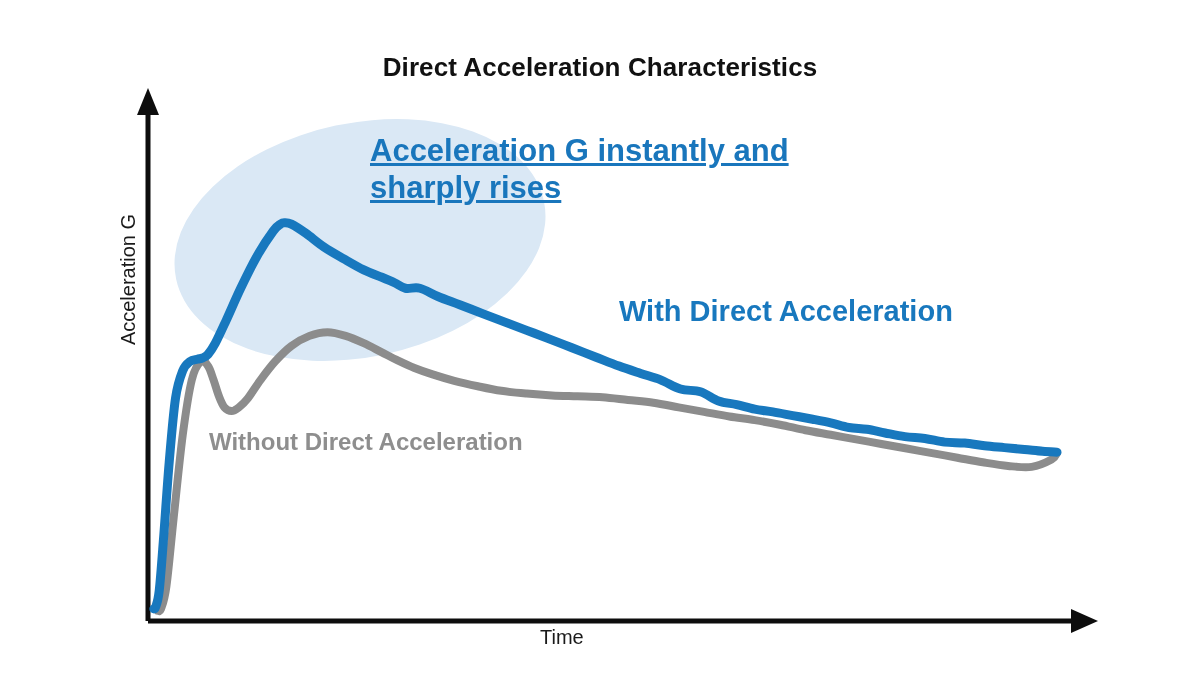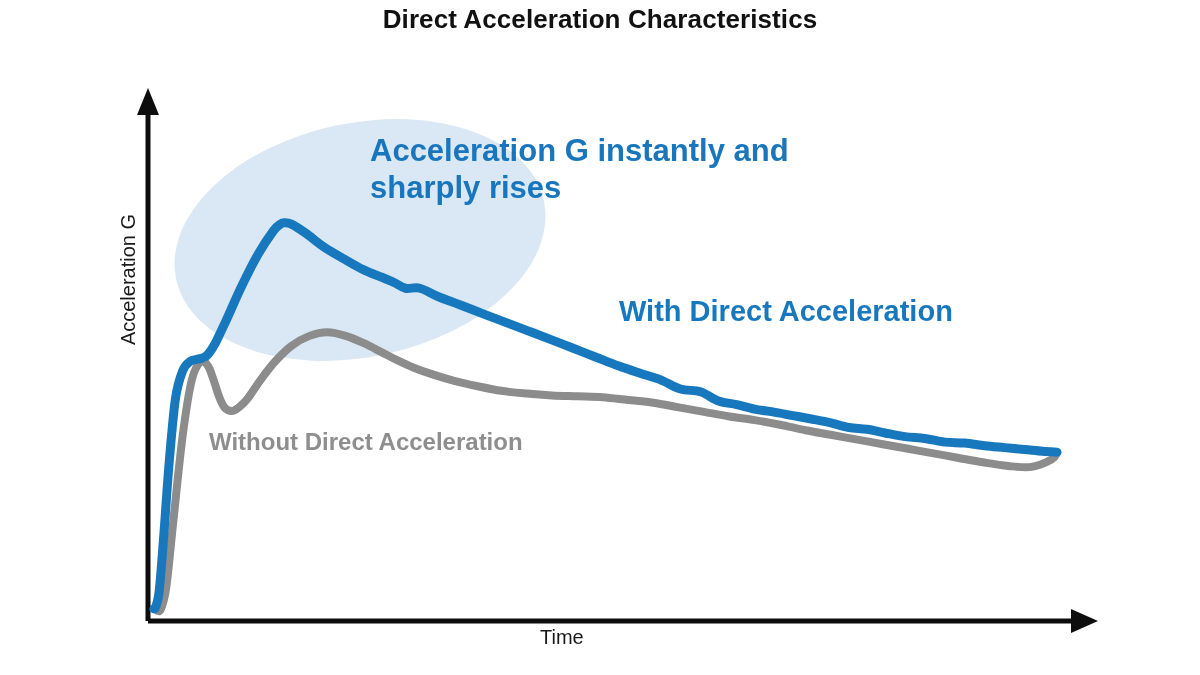--- a/index.html
+++ b/index.html
@@ -66,21 +66,21 @@
     left:209px; top:428px;
     font-size:24px;
     color:#8e8e8e;
   }
 </style>
 </head>
 <body>
 
 <div id="stage">
 
-  <div class="chart-title" style="color: rgb(17, 17, 17);">Direct Acceleration Characteristics</div>
+  <div class="chart-title" style="color: rgb(17, 17, 17); margin-top: 48px;">Direct Acceleration Characteristics</div>
 
   <svg class="plot" viewBox="0 0 1200 675">
 
     <g>
       <ellipse id="hl-ellipse" cx="360" cy="240" rx="188" ry="117" transform="rotate(-12 360 240)" fill="#dae8f5"></ellipse>
     </g>
 
     <g>
       <line id="y-axis" x1="148" y1="103" x2="148" y2="621" stroke-width="5" stroke-linecap="butt" stroke="#0d0d0d"></line>
       <polygon id="y-arrow" points="148,88 137,115 159,115" fill="#0d0d0d"></polygon>
@@ -92,19 +92,19 @@
       <path id="path-without" fill="none" stroke-linecap="round" stroke-linejoin="round" d="M157.43,610.67C158.03,610.37 159.54,612.96 161.05,608.84C162.56,604.72 164.37,601.21 166.48,585.94C168.59,570.67 171.00,542.43 173.72,517.24C176.44,492.05 179.75,457.70 182.77,434.80C185.79,411.90 188.80,392.05 191.82,379.84C194.84,367.63 198.16,363.81 200.87,361.52C203.59,359.23 206.00,363.05 208.11,366.10C210.22,369.15 211.73,374.80 213.54,379.84C215.35,384.88 217.16,391.75 218.97,396.33C220.78,400.91 222.29,404.88 224.40,407.32C226.51,409.76 229.23,410.98 231.64,410.98C234.05,410.98 236.16,409.46 238.88,407.32C241.59,405.18 244.31,402.74 247.93,398.16C251.55,393.58 256.08,385.95 260.60,379.84C265.13,373.73 269.95,367.17 275.08,361.52C280.21,355.87 285.64,350.22 291.37,345.95C297.10,341.67 303.44,338.16 309.47,335.87C315.50,333.58 321.54,332.21 327.57,332.21C333.60,332.21 339.64,334.04 345.67,335.87C351.70,337.70 357.74,340.45 363.77,343.20C369.80,345.95 376.14,349.46 381.87,352.36C387.60,355.26 392.73,358.01 398.16,360.60C403.59,363.20 408.72,365.64 414.45,367.93C420.18,370.22 425.91,372.21 432.55,374.34C439.19,376.48 446.73,378.77 454.27,380.76C461.81,382.74 469.96,384.57 477.80,386.25C485.64,387.93 493.19,389.61 501.33,390.83C509.47,392.05 518.22,392.82 526.67,393.58C535.12,394.34 543.56,394.95 552.01,395.41C560.46,395.87 568.90,396.02 577.35,396.33C585.80,396.63 594.24,396.63 602.69,397.24C611.14,397.85 619.58,399.08 628.03,399.99C636.48,400.91 644.92,401.52 653.37,402.74C661.82,403.96 670.26,405.79 678.71,407.32C687.16,408.85 695.60,410.37 704.05,411.90C712.50,413.43 720.94,415.11 729.39,416.48C737.84,417.85 746.28,418.77 754.73,420.14C763.18,421.52 771.62,423.04 780.07,424.72C788.52,426.40 796.96,428.54 805.41,430.22C813.86,431.90 822.30,433.27 830.75,434.80C839.20,436.33 847.64,437.85 856.09,439.38C864.54,440.91 872.98,442.43 881.43,443.96C889.88,445.49 898.32,447.01 906.77,448.54C915.22,450.07 923.66,451.59 932.11,453.12C940.56,454.65 949.00,456.17 957.45,457.70C965.90,459.23 974.34,460.91 982.79,462.28C991.24,463.65 999.99,465.18 1008.13,465.94C1016.27,466.71 1024.42,467.93 1031.66,466.86C1038.90,465.79 1047.35,461.82 1051.57,459.53C1055.79,457.24 1056.10,454.19 1057.00,453.12" stroke="#8c8c8c" stroke-width="8"></path>
     </g>
     <g>
       <path id="path-with" fill="none" stroke-linecap="round" stroke-linejoin="round" d="M153.81,608.84C154.11,608.53 154.72,610.06 155.62,607.01C156.53,603.95 157.88,602.43 159.24,590.52C160.60,578.61 162.11,556.93 163.76,535.56C165.42,514.19 167.23,485.18 169.19,462.28C171.16,439.38 173.27,413.43 175.53,398.16C177.79,382.89 180.36,376.79 182.77,370.68C185.18,364.57 187.60,363.43 190.01,361.52C192.42,359.61 195.14,359.84 197.25,359.23C199.36,358.62 200.87,358.70 202.68,357.86C204.49,357.02 206.00,356.63 208.11,354.19C210.22,351.75 212.33,348.85 215.35,343.20C218.37,337.55 221.99,329.46 226.21,320.30C230.43,311.14 235.56,298.93 240.69,288.24C245.82,277.55 251.55,265.72 256.98,256.18C262.41,246.64 269.35,236.33 273.27,230.99C277.19,225.65 278.70,225.49 280.51,224.12C282.32,222.75 282.32,222.75 284.13,222.75C285.94,222.75 287.75,222.36 291.37,224.12C294.99,225.88 300.42,229.46 305.85,233.28C311.28,237.10 317.62,242.75 323.95,247.02C330.28,251.29 337.22,255.11 343.86,258.93C350.50,262.74 357.44,266.87 363.77,269.92C370.10,272.97 376.74,275.11 381.87,277.25C387.00,279.39 390.62,280.91 394.54,282.74C398.46,284.58 401.18,287.32 405.40,288.24C409.62,289.16 414.45,286.87 419.88,288.24C425.31,289.61 431.34,293.74 437.98,296.48C444.62,299.23 452.16,301.83 459.70,304.73C467.24,307.63 475.69,310.99 483.23,313.89C490.77,316.79 497.71,319.38 504.95,322.13C512.19,324.88 519.43,327.63 526.67,330.38C533.91,333.12 540.85,335.72 548.39,338.62C555.93,341.52 564.08,344.73 571.92,347.78C579.76,350.83 587.61,353.89 595.45,356.94C603.29,359.99 611.44,363.35 618.98,366.10C626.52,368.85 633.76,371.14 640.70,373.43C647.64,375.72 653.97,377.24 660.61,379.84C667.25,382.44 673.88,387.02 680.52,389.00C687.16,390.98 694.09,389.76 700.43,391.75C706.76,393.73 712.50,398.77 718.53,400.91C724.56,403.05 730.60,403.20 736.63,404.57C742.66,405.95 748.70,407.93 754.73,409.15C760.76,410.37 766.49,410.83 772.83,411.90C779.16,412.97 786.10,414.34 792.74,415.56C799.38,416.79 806.31,418.01 812.65,419.23C818.99,420.45 824.72,421.52 830.75,422.89C836.78,424.27 842.82,426.40 848.85,427.47C854.88,428.54 860.92,428.39 866.95,429.30C872.98,430.22 878.72,431.75 885.05,432.97C891.39,434.19 898.32,435.72 904.96,436.63C911.60,437.55 918.23,437.55 924.87,438.46C931.51,439.38 938.14,441.36 944.78,442.13C951.42,442.89 958.05,442.43 964.69,443.04C971.33,443.65 977.96,445.03 984.60,445.79C991.24,446.56 997.87,447.01 1004.51,447.62C1011.15,448.23 1018.09,448.85 1024.42,449.46C1030.76,450.07 1037.09,450.83 1042.52,451.29C1047.95,451.75 1054.59,452.05 1057.00,452.20" stroke="#1878be" stroke-width="9"></path>
     </g>
   </svg>
 
   <div class="axis-label" id="ylabel">Acceleration G</div>
   <div class="axis-label" id="xlabel">Time</div>
 
-  <div class="callout" style="color: rgb(25, 118, 188);">Acceleration G instantly and
+  <div class="callout" style="color: rgb(25, 118, 188); text-decoration: underline;">Acceleration G instantly and
 sharply rises</div>
 
   <div class="series-label" id="label-with" style="color: rgb(24, 120, 190);">With Direct Acceleration</div>
   <div class="series-label" id="label-without">Without Direct Acceleration</div>
 
 </div>
 
 </body></html>

